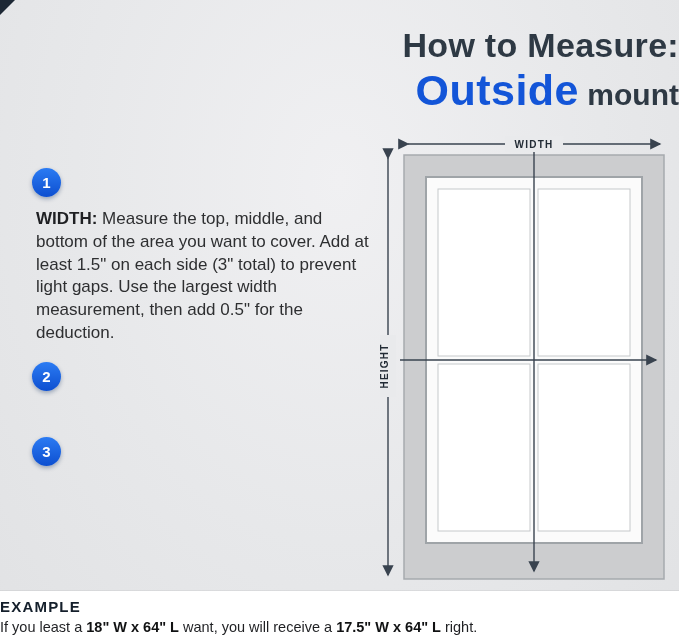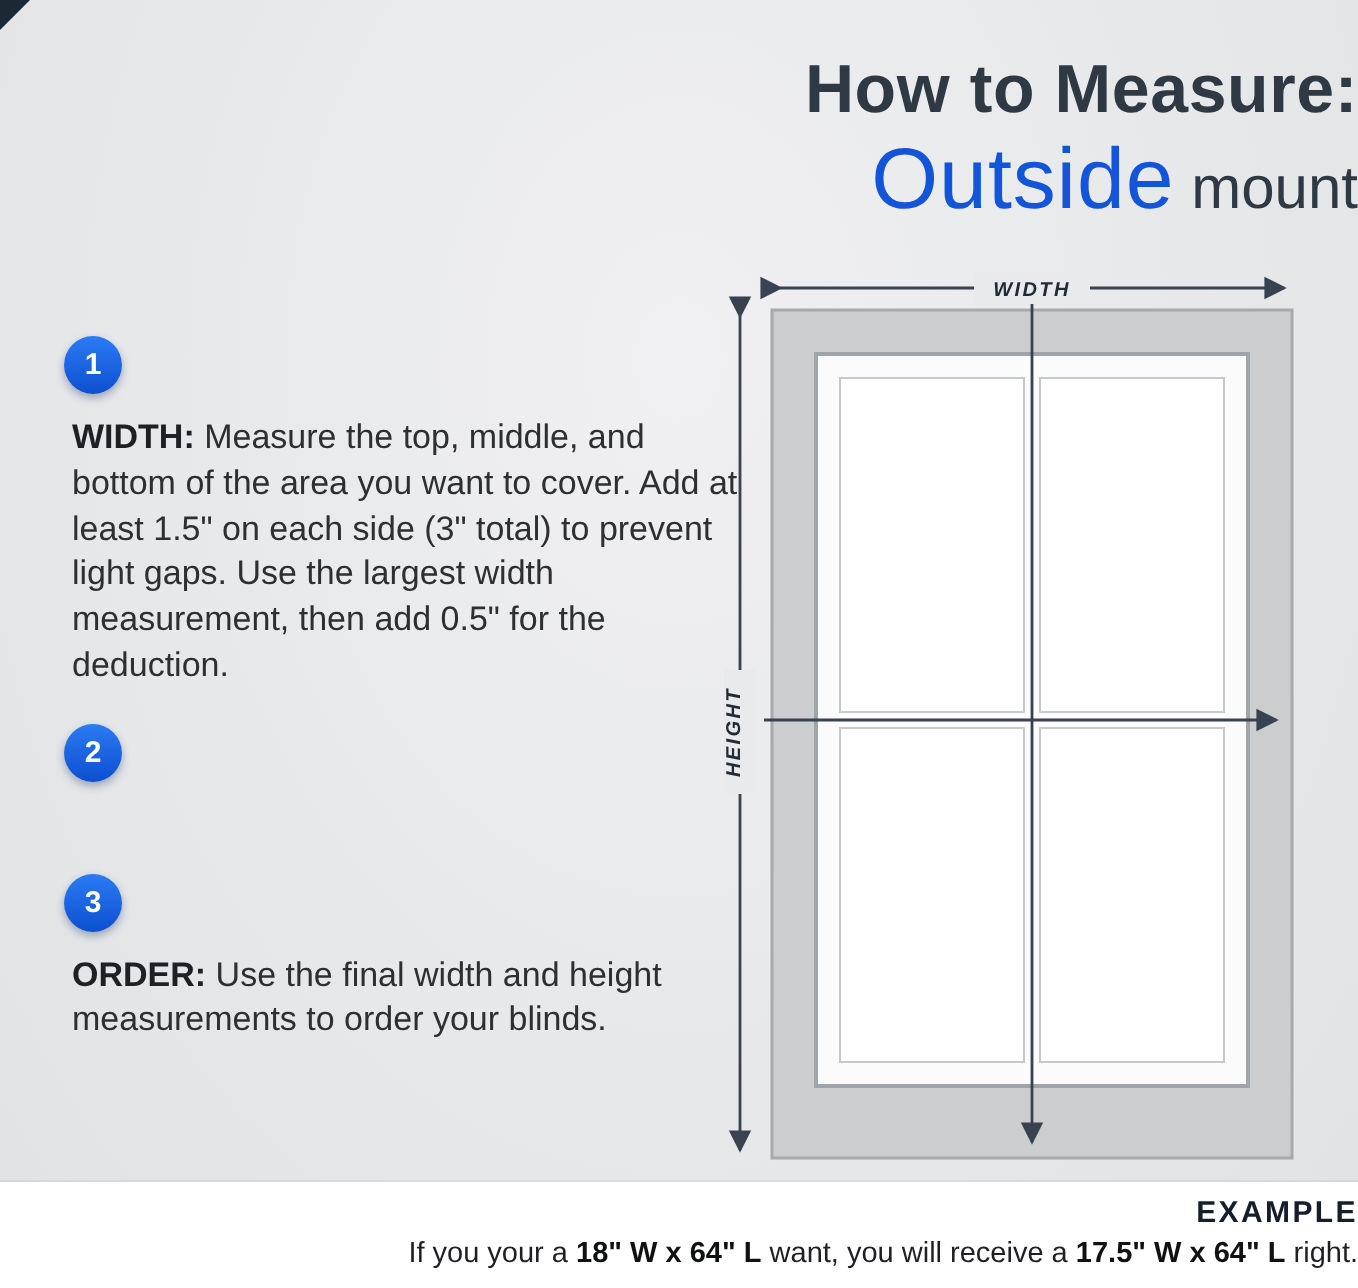--- a/index.html
+++ b/index.html
@@ -12,43 +12,43 @@
     position:relative; width:679px; height:644px; overflow:hidden;
     background:radial-gradient(ellipse at 50% 28%, #f0f0f2 0%, #e7e8ea 55%, #e1e2e4 100%);
   }
   .corner-fold {
     position:absolute; top:0; left:0; width:0; height:0;
     border-top:15px solid #1d2835; border-right:15px solid transparent;
   }
   
   .title { position:absolute; top:26px; left:0; right:0; text-align:right; color:#2e3944; }
   .title-line1 { font-size:34px; font-weight:bold; letter-spacing:.3px; }
-  .title-line2 { font-size:30px; font-weight:normal; margin-top:1px; }
+  .title-line2 { font-size:30px; font-weight:bold; margin-top:1px; }
   .title-accent { color:#1355d8; font-size:43px; letter-spacing:.5px; }
   .title-rest { color:#2e3944; }
   
   .steps { position:absolute; left:36px; top:168px; width:338px; }
   .step { margin-bottom:17px; }
   .step.gap-large { margin-bottom:46px; }
   .badge {
     width:29px; height:29px; border-radius:50%;
     background:linear-gradient(180deg,#2b7bf3 0%,#0d4fd0 100%);
     color:#fff; font-weight:bold; font-size:15px;
     display:flex; align-items:center; justify-content:center;
     box-shadow:0 2px 4px rgba(10,40,90,.35);
     margin-bottom:11px; margin-left:-4px;
   }
   .step p { font-size:17px; line-height:1.34; color:#2e2f31; }
   .step p strong { color:#1f2023; }
   
-  .diagram { position:absolute; left:360px; top:133px;font-style:italic; }
+  .diagram { position:absolute; left:378px; top:133px; }
   
   .footer {
     position:absolute; left:0; right:0; bottom:0; height:53px;
-    background:#ffffff; text-align:right; padding-top:7px;
+    background:#ffffff; text-align:left; padding-top:7px;
     box-shadow:0 -1px 0 rgba(0,0,0,.05);
   }
   .footer h2 { font-size:15px; letter-spacing:1.2px; color:#141f2b; font-weight:bold; }
   .footer p { font-size:14.5px; color:#1f2023; margin-top:4px; }
   .footer p strong { color:#101112; }
 </style>
 </head>
 <body>
 
 <div class="canvas">
@@ -71,24 +71,20 @@
         <span>Measure the top, middle, and bottom of the area you want to cover. Add at least 1.5" on each side (3" total) to prevent light gaps. Use the largest width measurement, then add 0.5" for the deduction.</span>
       </p>
     </div>
 
     <div class="step gap-large">
       <div class="badge">2</div>
     </div>
 
     <div class="step">
       <div class="badge">3</div>
-      <p>
-        <strong>ORDER:</strong>
-        <span>Use the final width and height measurements to order your blinds.</span>
-      </p>
     </div>
 
   </div>
 
   <div class="diagram">
     <svg width="292" height="454" viewBox="0 0 292 454">
       <defs>
         <marker id="ah" markerWidth="9" markerHeight="9" refX="7" refY="4.5" orient="auto">
           <path d="M0,0.5 L8,4.5 L0,8.5 z" fill="#39434f"></path>
         </marker>
@@ -111,16 +107,16 @@
       <text x="156" y="15" text-anchor="middle" font-size="10" font-weight="bold" letter-spacing="1.2" fill="#222b35" font-family="Liberation Sans, DejaVu Sans, sans-serif">WIDTH</text>
 
       <line x1="10" y1="25" x2="10" y2="442" stroke="#39434f" stroke-width="1.4" marker-start="url(#ah)" marker-end="url(#ah)"></line>
       <rect x="2" y="202" width="16" height="62" fill="#e9eaec"></rect>
       <text x="10" y="233" text-anchor="middle" font-size="10" font-weight="bold" letter-spacing="1.2" fill="#222b35" font-family="Liberation Sans, DejaVu Sans, sans-serif" transform="rotate(-90 10 233)">HEIGHT</text>
     </svg>
   </div>
 
   <div class="footer">
     <h2>EXAMPLE</h2>
-    <p><span>If you your a </span><strong>18" W x 64" L</strong><span> want, you will receive a </span><strong>17.5" W x 64" L</strong><span> right.</span></p>
+    <p><span>If you least a </span><strong>18" W x 64" L</strong><span> want, you will receive a </span><strong>17.5" W x 64" L</strong><span> right.</span></p>
   </div>
 
 </div>
 
 </body></html>

